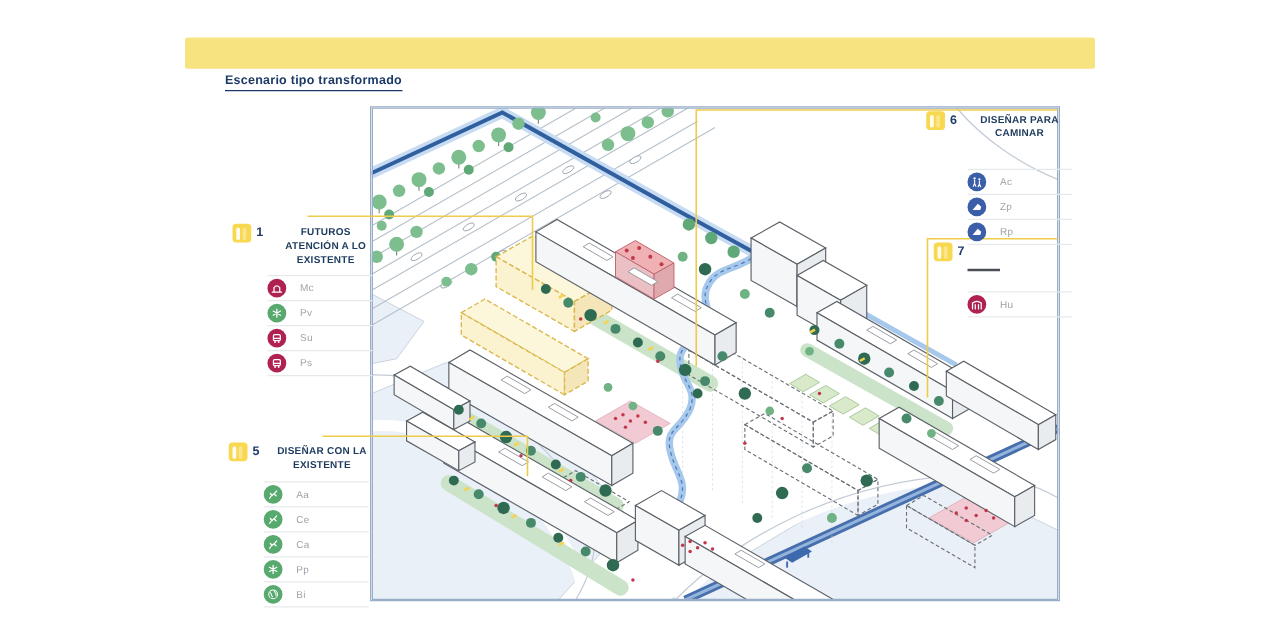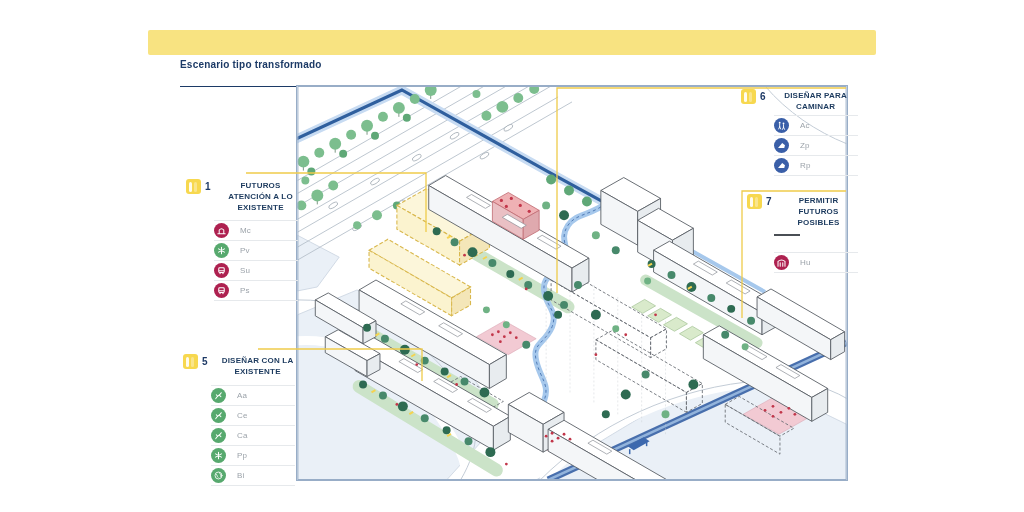--- a/index.html
+++ b/index.html
@@ -1,20 +1,20 @@
 <!DOCTYPE html>
 <html><head>
 <meta charset="utf-8">
 <style>
   html,body{margin:0;padding:0;background:#ffffff;}
   .stage{position:relative;width:1024px;height:512px;background:#ffffff;overflow:hidden;
          font-family:"Liberation Sans",sans-serif;}
   .banner{position:absolute;left:148px;top:30px;width:728px;height:25px;background:#F8E381;border-radius:2px;}
   .page-title{position:absolute;left:180px;top:59px;font-size:10px;font-weight:700;color:#1C3A66;
-              letter-spacing:.2px;padding-bottom:16px;border-bottom:1.3px solid #1C3A66;}
+              letter-spacing:.2px;padding-bottom:2px;border-bottom:1.3px solid #1C3A66;}
   .map-box{position:absolute;left:296px;top:85px;width:552px;height:396px;border:1px solid #98ADC7;
            box-sizing:border-box;background:#fff;z-index:1;}
   .map-box svg{display:block;}
   .connectors{position:absolute;left:0;top:0;z-index:2;pointer-events:none;}
   .callout{position:absolute;z-index:3;}
   .co-head{display:flex;align-items:flex-start;gap:4px;}
   .badge{position:relative;width:15px;height:15px;background:#F7D84F;border-radius:3px;flex:0 0 15px;}
   .badge::after{content:'';position:absolute;left:3px;top:2.5px;width:3px;height:10px;background:#fff;border-radius:2px;opacity:.9;}
   .badge::before{content:'';position:absolute;left:7.5px;top:2.5px;width:3px;height:10px;background:#fff;border-radius:2px;opacity:.35;}
   .co-num{font-size:10px;font-weight:700;color:#1E3A66;margin-top:2px;}
@@ -485,21 +485,21 @@
       </div>
     </div>
   </div>
 
   <div class="callout" style="left:741px;top:89px;">
     <div class="co-head">
       <span class="badge"></span>
       <span class="co-num">6</span>
       <span class="co-title">DISEÑAR PARA CAMINAR</span>
     </div>
-    <div class="rows indent33" style="margin-top:2px;">
+    <div class="rows indent33" style="margin-top:22px;">
       <div class="row">
         <span class="ic blue">
           <svg viewBox="0 0 12 12">
               <circle cx="4" cy="3" r="1" fill="#fff"></circle>
               <circle cx="8.2" cy="3.8" r="1" fill="#fff"></circle>
               <g fill="none" stroke="#fff" stroke-width="1" stroke-linecap="round">
                 <path d="M4,4.4 V7.4 M4,7.4 L2.9,9.8 M4,7.4 L5.1,9.8 M8.2,5.2 V7.9 M8.2,7.9 L7.1,10.2 M8.2,7.9 L9.3,10.2"></path>
               </g>
             </svg>
         </span>
@@ -521,21 +521,20 @@
         </span>
         <span class="code">Rp</span>
       </div>
     </div>
   </div>
 
   <div class="callout" style="left:747px;top:194px;">
     <div class="co-head">
       <span class="badge"></span>
       <span class="co-num">7</span>
-      <span class="co-title" style="width:78px;">PERMITIR FUTUROS POSIBLES</span>
     </div>
     <div class="dark-sep"></div>
     <div class="rows tight" style="margin-left:27px;">
       <div class="row">
         <span class="ic crimson">
           <svg viewBox="0 0 12 12" fill="none" stroke="#fff" stroke-width="1.1" stroke-linecap="round">
               <path d="M2.2,10 V4.8 Q6,1.8 9.8,4.8 V10 M4.6,10 V6.2 M7.4,10 V6.2"></path>
             </svg>
         </span>
         <span class="code">Hu</span>

